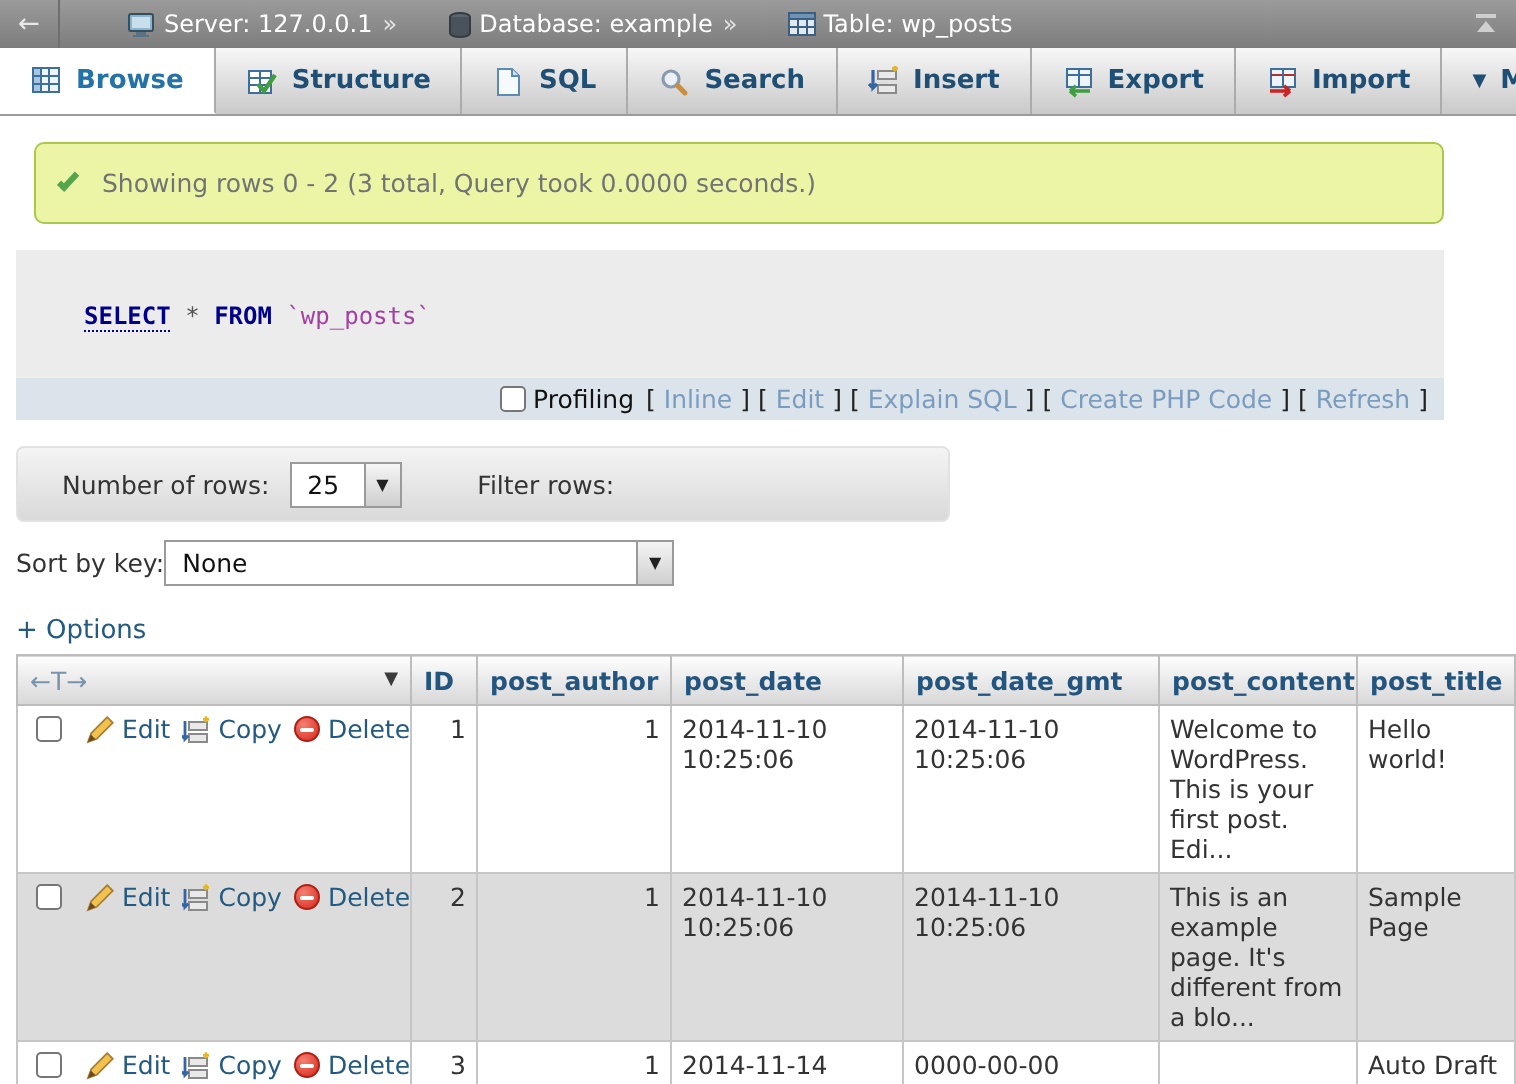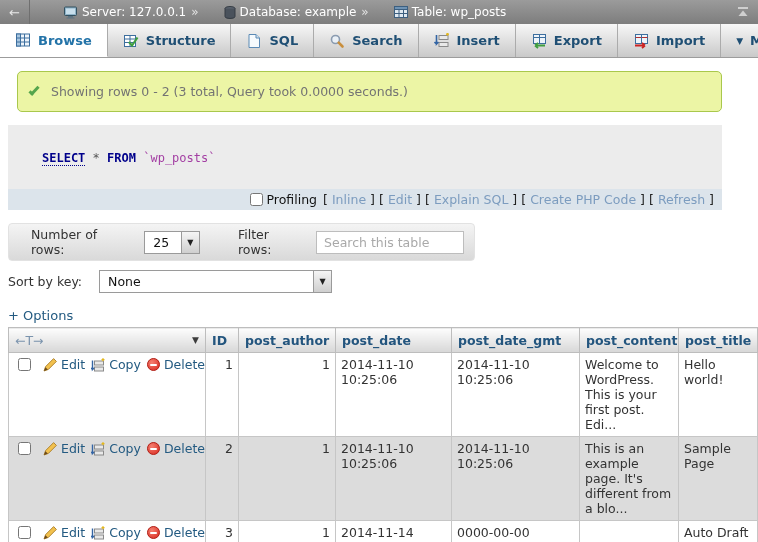--- a/index.html
+++ b/index.html
@@ -53,22 +53,22 @@
     border:1px solid #9a9a9a; height:23px; cursor:pointer; }
   .win-select .val { padding:3px 8px; font-size:12.5px; color:#111; white-space:nowrap; flex:1; }
   .win-select .btn { width:18px; background:linear-gradient(#f5f5f5,#cfcfcf);
     border-left:1px solid #9a9a9a; display:flex; align-items:center; justify-content:center;
     font-size:8px; color:#222; }
   .filter-input { width:148px; height:23px; border:1px solid #bdbdbd; padding:0 7px;
     font-family:"DejaVu Sans", sans-serif; font-size:12.5px; color:#333; }
   .filter-input::placeholder { color:#a9a9a9; }
 
   
-  .sortrow { margin:9px 0 0 8px; display:flex; align-items:center; gap:17px; font-size:12.5px; }
-  .sortrow .win-select { width:233px; }
+  .sortrow { margin:9px 0 0 8px; display:flex; align-items:center; gap:0; font-size:12.5px; }
+  .sortrow .win-select { width:255px; }
 
   
   .options { margin:15px 0 0 8px; color:#235a81; cursor:pointer; font-size:13px; }
 
   
   table.results { margin:4px 0 0 8px; border-collapse:collapse; table-layout:fixed;
     width:750px; font-size:12.5px; }
   .results th { background:linear-gradient(#fdfdfd,#d7d7d7); border:1px solid #bdbdbd;
     color:#23557e; font-weight:bold; text-align:left; padding:4px 6px; height:25px;
     white-space:nowrap; overflow:hidden; }
@@ -237,21 +237,20 @@
   </div>
 </div>
 
 <div class="rowsbar">
   <span>Number of rows:</span>
   <span class="win-select" style="width:56px">
     <span class="val">25</span>
     <span class="btn">▼</span>
   </span>
   <span style="margin-left:28px">Filter rows:</span>
-  <input class="filter-input" type="text" placeholder="Search this table" style="">
 </div>
 
 <div class="sortrow">
   <span>Sort by key:</span>
   <span class="win-select">
     <span class="val">None</span>
     <span class="btn">▼</span>
   </span>
 </div>
 

